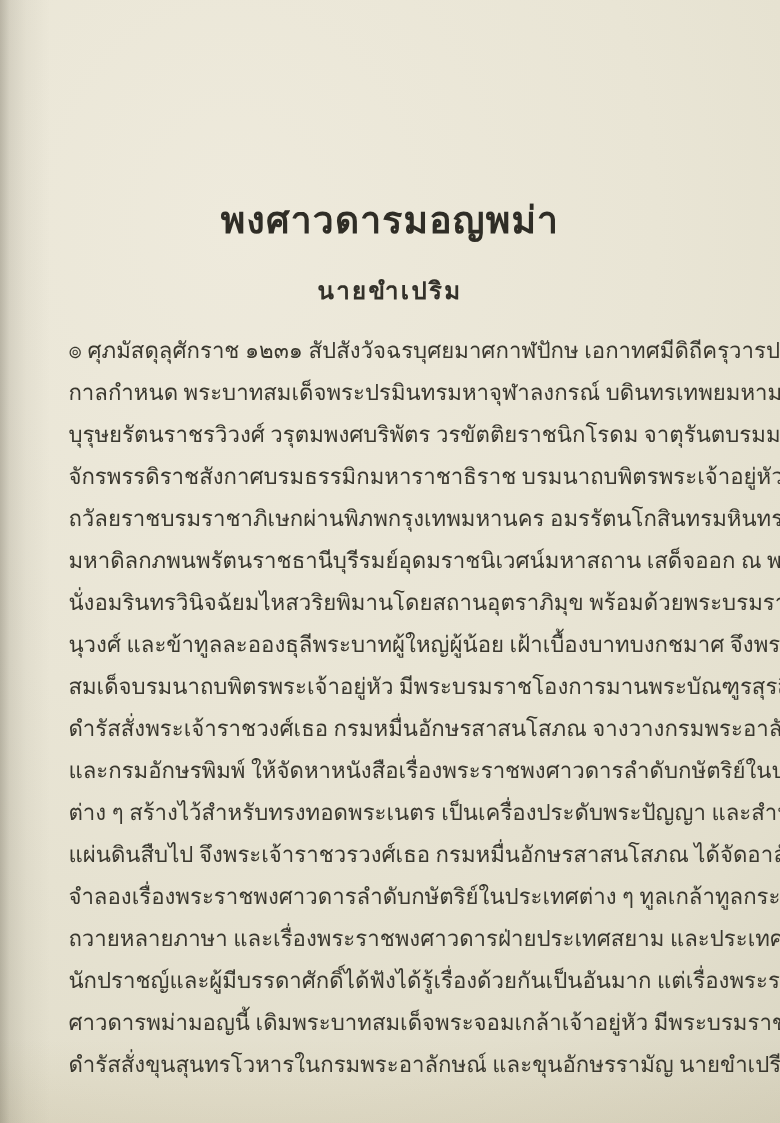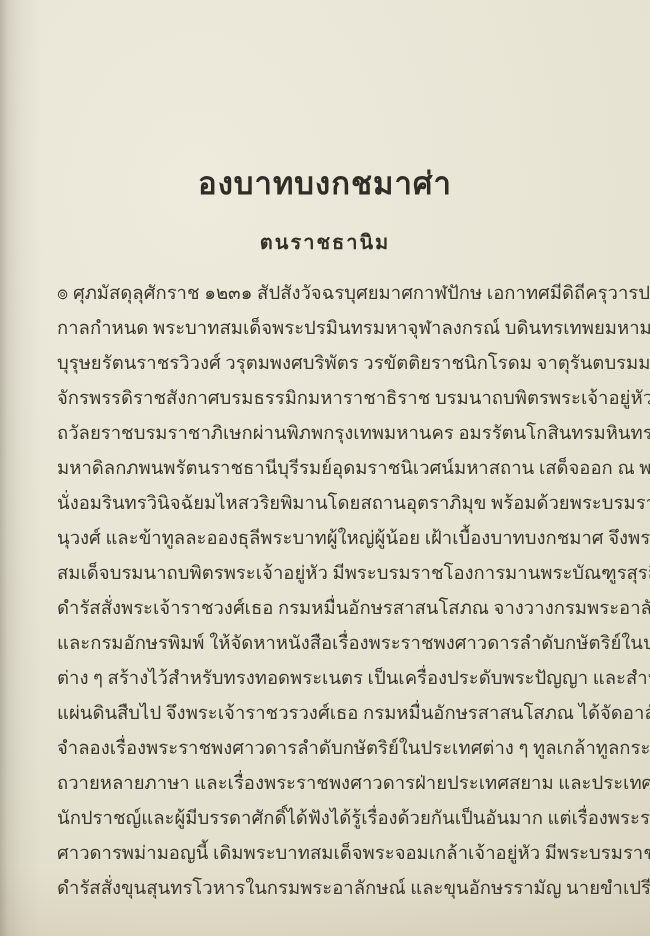--- a/index.html
+++ b/index.html
@@ -74,22 +74,22 @@
     text-align-last: justify;
     -moz-text-align-last: justify;
     color: #3a382f;
     overflow: visible;
   }
 </style>
 </head>
 <body>
 
 <div class="page">
-  <h1 class="title">องบาทบงกชมาศ่า</h1>
-  <h2 class="subtitle">ตนราชธานิม</h2>
+  <h1 class="title">พงศาวดารมอญพม่า</h1>
+  <h2 class="subtitle">นายขำเปริม</h2>
   <div class="body-text">
       <div class="line">๏  ศุภมัสดุลุศักราช ๑๒๓๑ สัปสังวัจฉรบุศยมาศกาฬปักษ  เอกาทศมีดิถีครุวารปริเฉท</div>
       <div class="line">กาลกำหนด  พระบาทสมเด็จพระปรมินทรมหาจุฬาลงกรณ์  บดินทรเทพยมหามงกุฎ</div>
       <div class="line">บุรุษยรัตนราชรวิวงศ์  วรุตมพงศบริพัตร  วรขัตติยราชนิกโรดม  จาตุรันตบรมมหา-</div>
       <div class="line">จักรพรรดิราชสังกาศบรมธรรมิกมหาราชาธิราช บรมนาถบพิตรพระเจ้าอยู่หัว อันเถลิง</div>
       <div class="line">ถวัลยราชบรมราชาภิเษกผ่านพิภพกรุงเทพมหานคร อมรรัตนโกสินทรมหินทรายุทธยา</div>
       <div class="line">มหาดิลกภพนพรัตนราชธานีบุรีรมย์อุดมราชนิเวศน์มหาสถาน  เสด็จออก ณ พระที่-</div>
       <div class="line">นั่งอมรินทรวินิจฉัยมไหสวริยพิมานโดยสถานอุตราภิมุข  พร้อมด้วยพระบรมราชวงศา</div>
       <div class="line">นุวงศ์  และข้าทูลละอองธุลีพระบาทผู้ใหญ่ผู้น้อย เฝ้าเบื้องบาทบงกชมาศ จึงพระบาท</div>
       <div class="line">สมเด็จบรมนาถบพิตรพระเจ้าอยู่หัว มีพระบรมราชโองการมานพระบัณฑูรสุรสิงหนาท</div>

